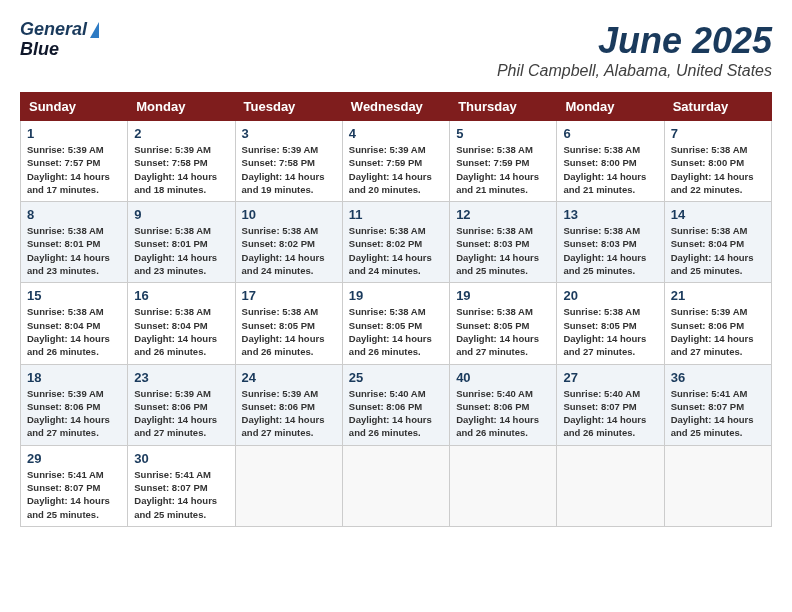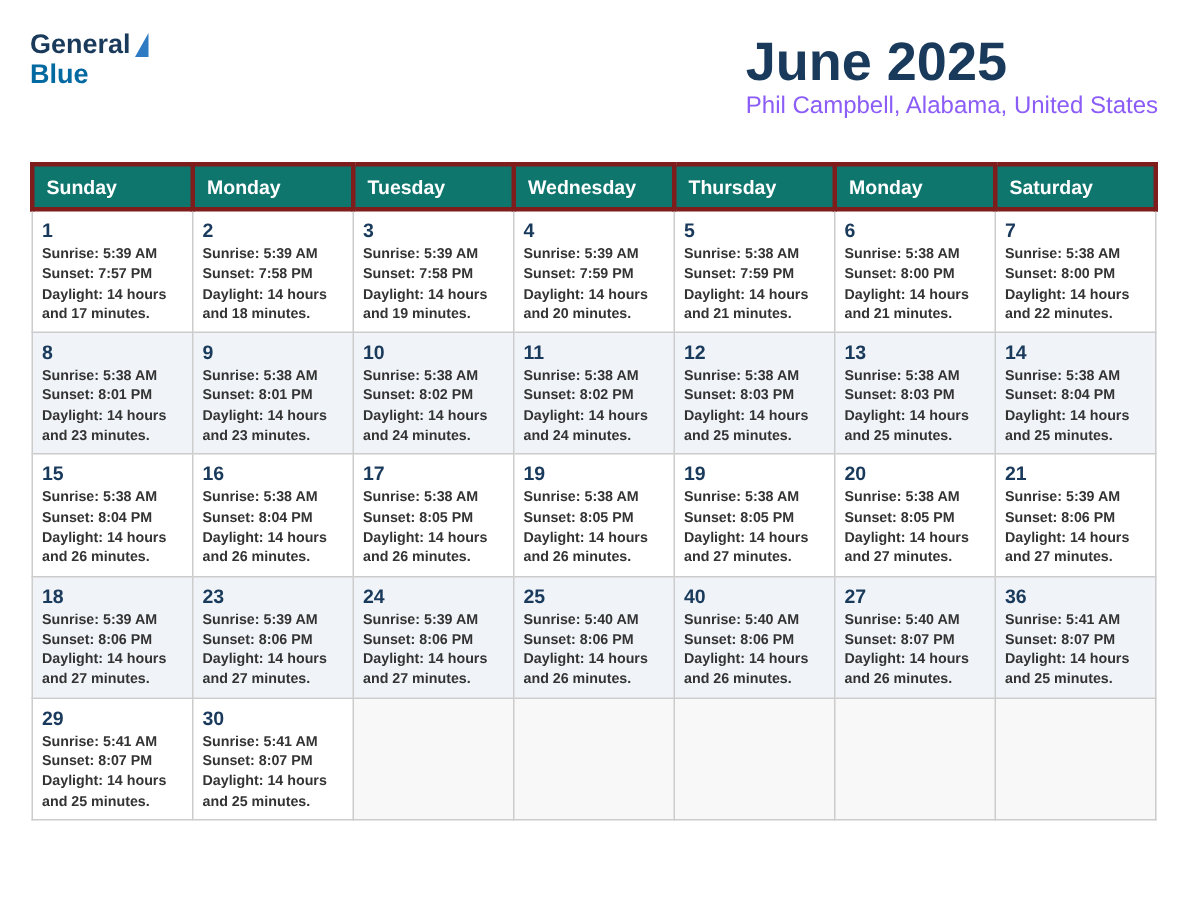--- a/index.html
+++ b/index.html
@@ -7,61 +7,62 @@
       font-family: Arial, sans-serif;
       background: #fff;
       width: 792px;
       min-height: 612px;
       padding: 20px;
     }
     .header {
       display: flex;
       justify-content: space-between;
       align-items: flex-start;
-      margin-bottom: 28px;
+      margin-bottom: 12px;
+      font-style: italic;
     }
     .logo {
       display: flex;
       flex-direction: column;
       align-items: flex-start;
     }
     .logo-text {
       font-size: 18px;
       font-weight: bold;
       color: #1a3a5c;
       line-height: 1.1;
     }
     .logo-blue {
-      color: #0369a1;
+      color: #0f172a;
     }
     .title-block {
-      text-align: left;
+      text-align: right;
     }
     .month-title {
       font-size: 36px;
       font-weight: bold;
       color: #1a3a5c;
     }
     .location-title {
       font-size: 16px;
-      color: #8b5cf6;
+      color: #404040;
     }
     .calendar {
       width: 100%;
       border-collapse: collapse;
       border: 1px solid #ccc;
     }
     .calendar th {
-      background: #0f766e;
+      background: #7f1d1d;
       color: #fff;
       font-size: 13px;
       font-weight: bold;
       padding: 6px 8px;
       text-align: left;
-      border: 3px solid #7f1d1d;
+      border: 1px solid #7f1d1d;
     }
     .calendar td {
       width: 14.28%;
       vertical-align: top;
       padding: 5px 6px;
       border: 1px solid #ccc;
       font-size: 10px;
       color: #333;
       background: #fff;
       min-height: 80px;

